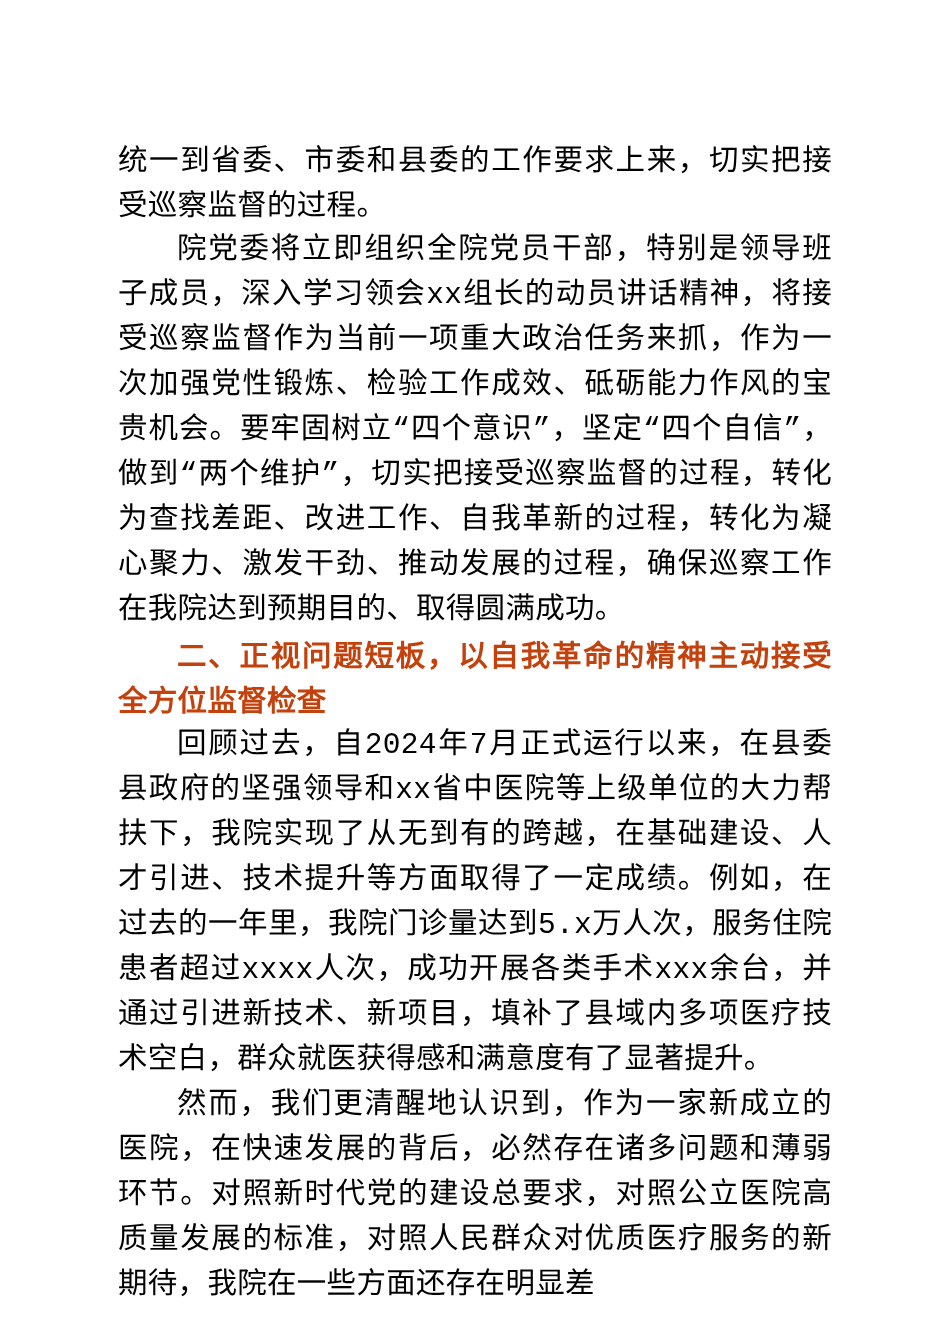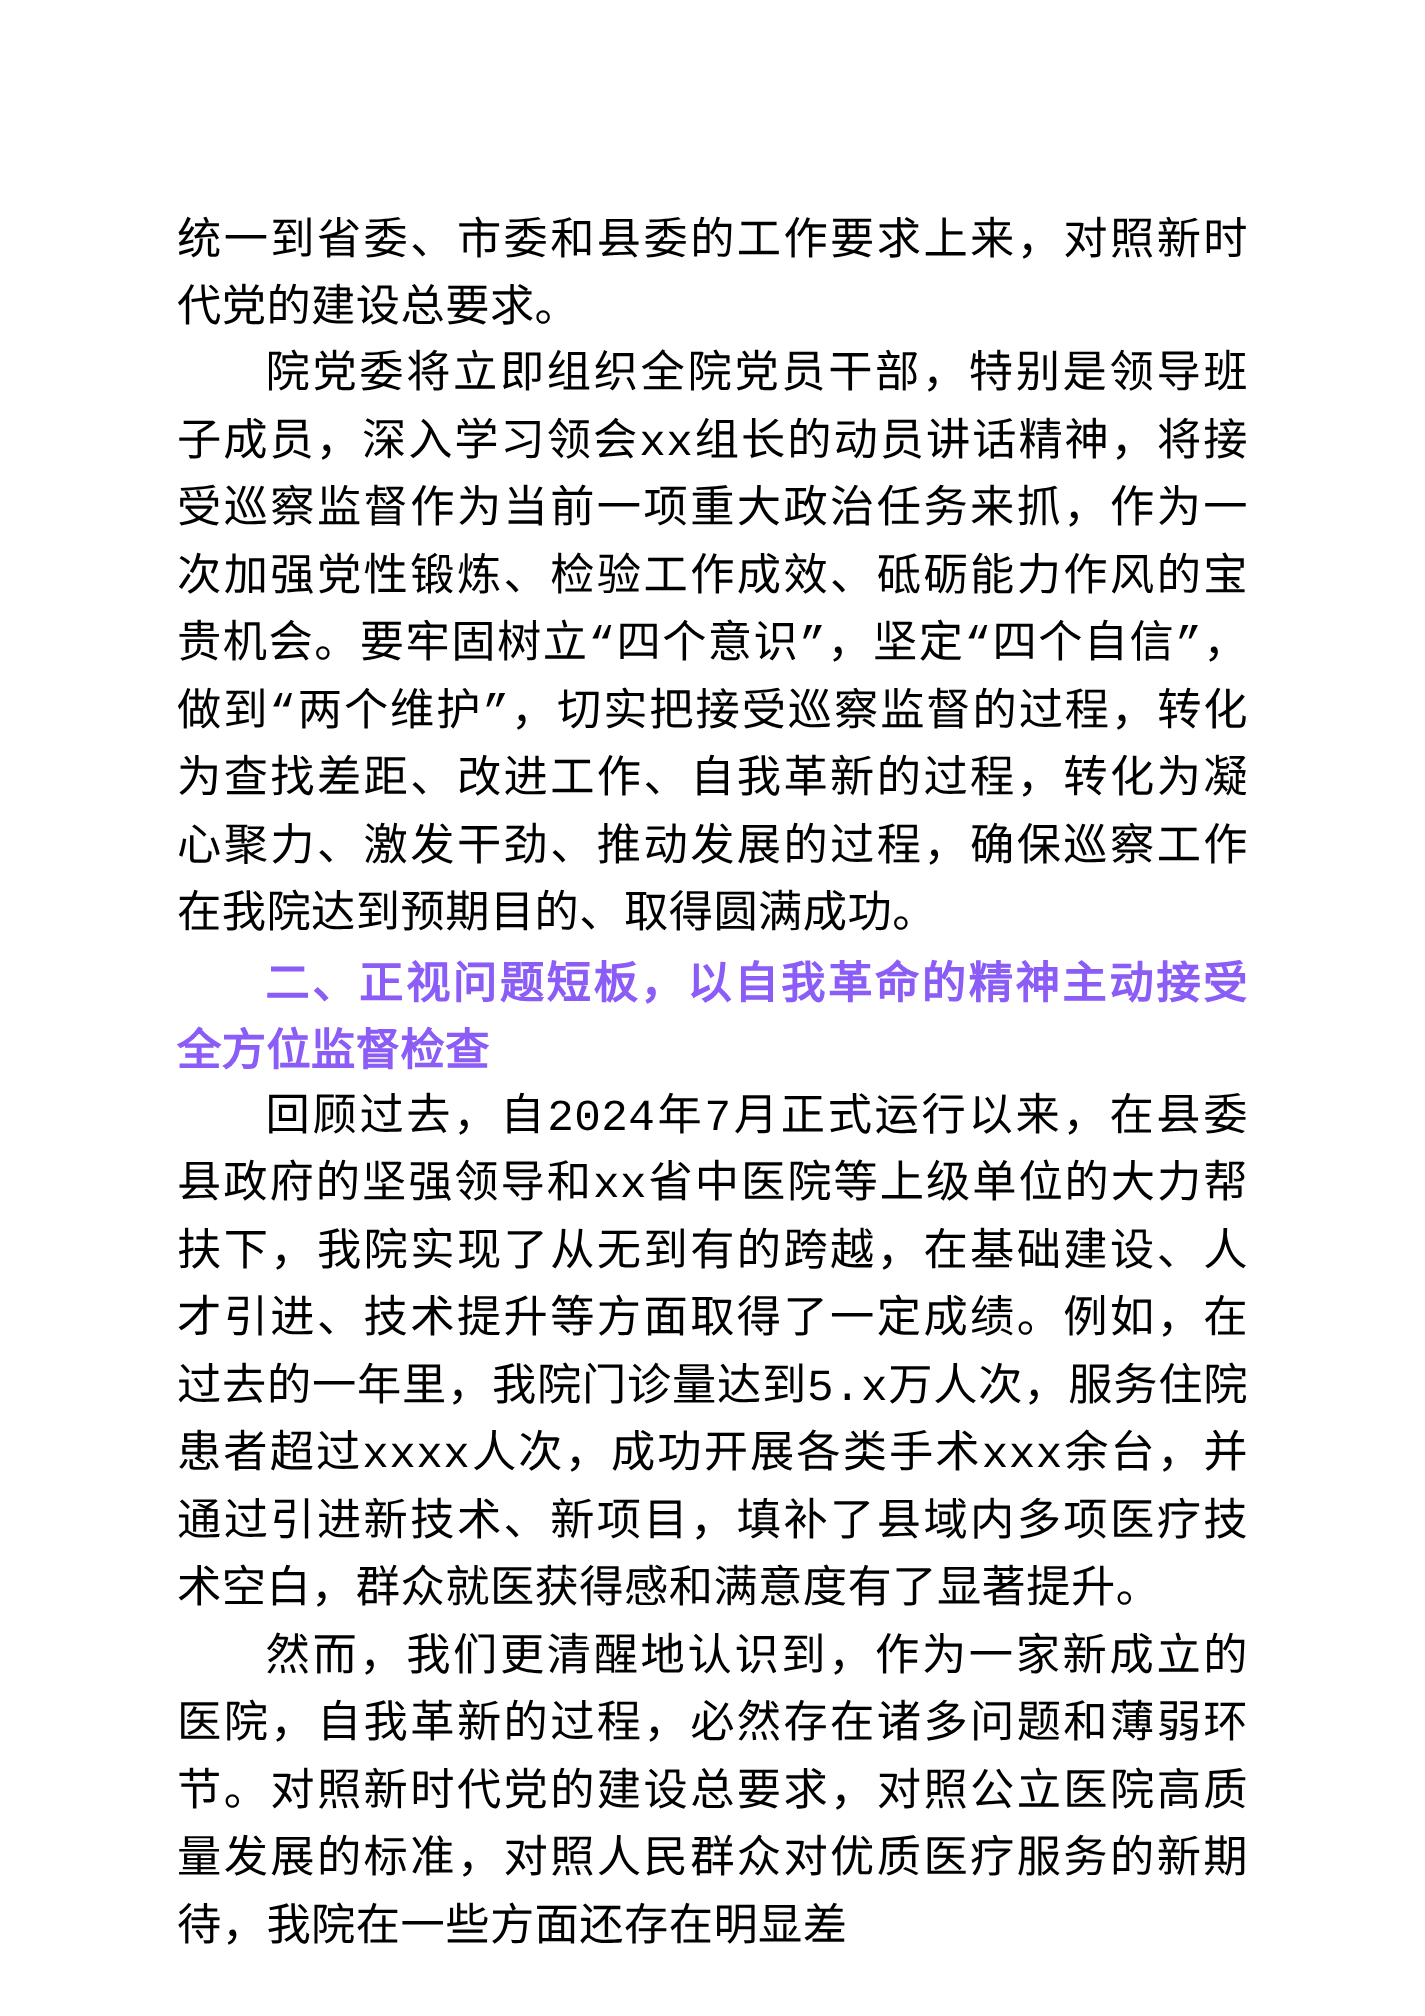--- a/index.html
+++ b/index.html
@@ -30,32 +30,32 @@
   .body-para.indent {
     text-indent: 2em;
     font-family: Liberation Mono, monospace;
   }
   .section-heading {
     margin: 0;
     font-family: "Liberation Sans", "DejaVu Sans", sans-serif;
     font-weight: 700;
     font-size: 29.5px;
     line-height: 45px;
-    color: #8b5cf6;
+    color: #c2410c;
     text-align: justify;
     text-indent: 2em;
     letter-spacing: 0.3px;
   }
 </style>
 </head>
 <body>
 
 <div class="page">
-  <p class="body-para">统一到省委、市委和县委的工作要求上来，对照新时代党的建设总要求。</p>
+  <p class="body-para">统一到省委、市委和县委的工作要求上来，切实把接受巡察监督的过程。</p>
 
   <p class="body-para indent">院党委将立即组织全院党员干部，特别是领导班子成员，深入学习领会xx组长的动员讲话精神，将接受巡察监督作为当前一项重大政治任务来抓，作为一次加强党性锻炼、检验工作成效、砥砺能力作风的宝贵机会。要牢固树立“四个意识”，坚定“四个自信”，做到“两个维护”，切实把接受巡察监督的过程，转化为查找差距、改进工作、自我革新的过程，转化为凝心聚力、激发干劲、推动发展的过程，确保巡察工作在我院达到预期目的、取得圆满成功。</p>
 
   <h2 class="section-heading">二、正视问题短板，以自我革命的精神主动接受全方位监督检查</h2>
 
   <p class="body-para indent">回顾过去，自2024年7月正式运行以来，在县委县政府的坚强领导和xx省中医院等上级单位的大力帮扶下，我院实现了从无到有的跨越，在基础建设、人才引进、技术提升等方面取得了一定成绩。例如，在过去的一年里，我院门诊量达到5.x万人次，服务住院患者超过xxxx人次，成功开展各类手术xxx余台，并通过引进新技术、新项目，填补了县域内多项医疗技术空白，群众就医获得感和满意度有了显著提升。</p>
 
-  <p class="body-para indent">然而，我们更清醒地认识到，作为一家新成立的医院，自我革新的过程，必然存在诸多问题和薄弱环节。对照新时代党的建设总要求，对照公立医院高质量发展的标准，对照人民群众对优质医疗服务的新期待，我院在一些方面还存在明显差</p>
+  <p class="body-para indent">然而，我们更清醒地认识到，作为一家新成立的医院，在快速发展的背后，必然存在诸多问题和薄弱环节。对照新时代党的建设总要求，对照公立医院高质量发展的标准，对照人民群众对优质医疗服务的新期待，我院在一些方面还存在明显差</p>
 </div>
 
 </body></html>

